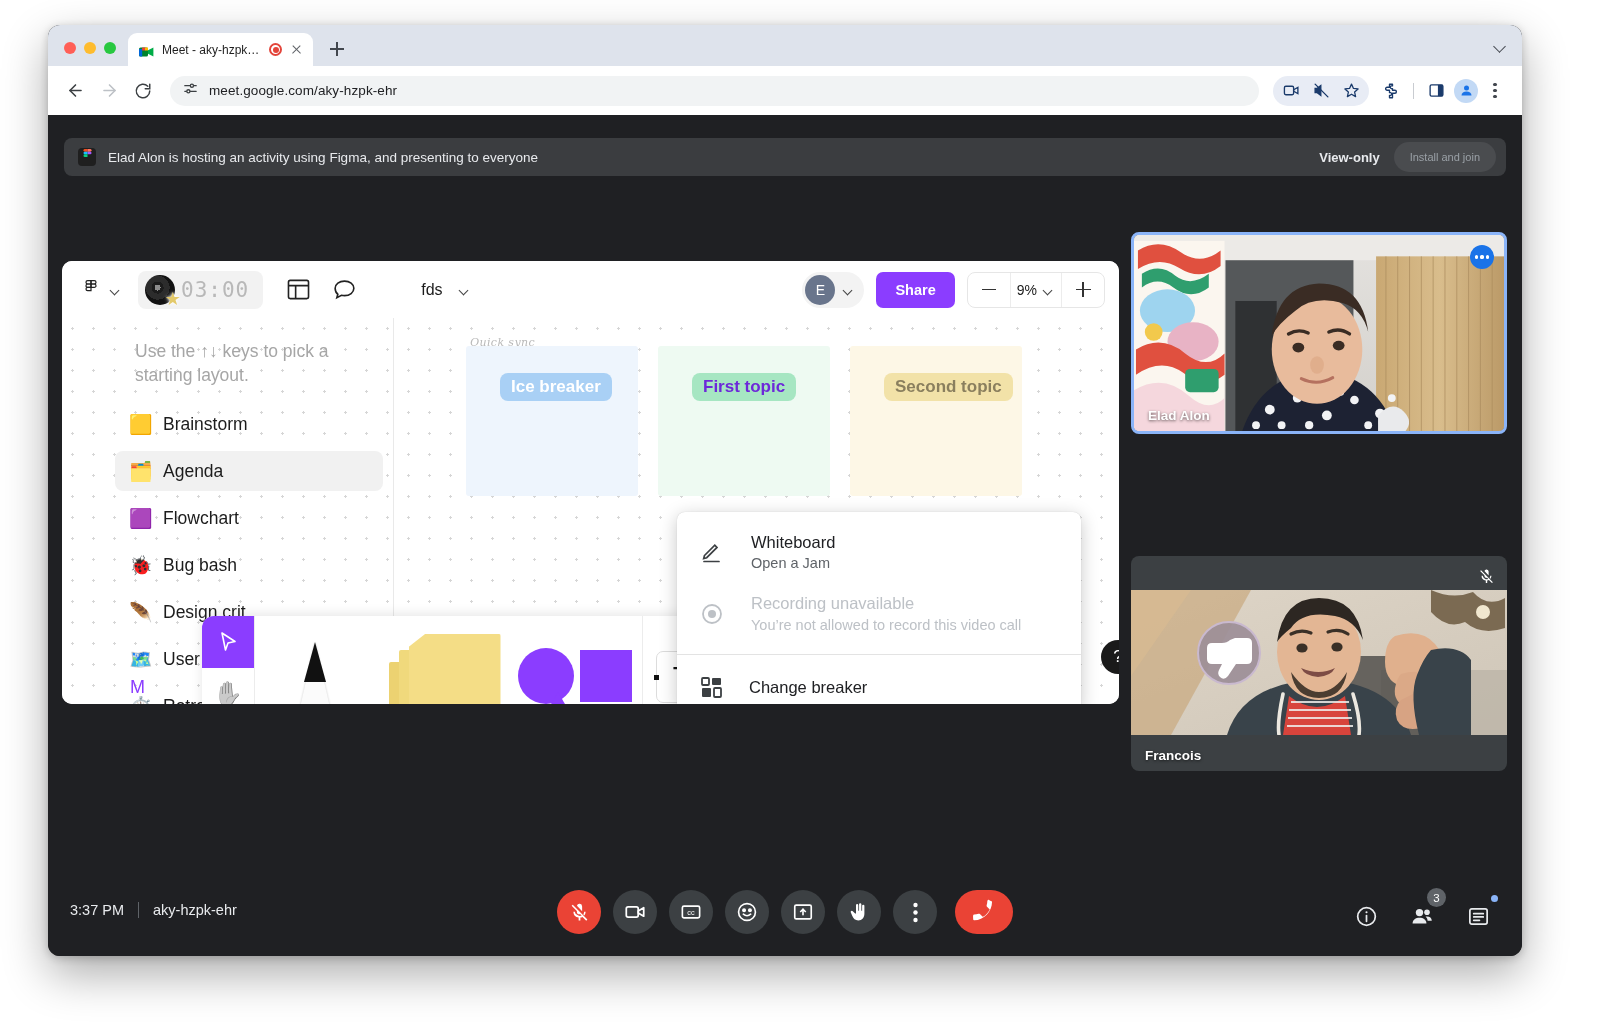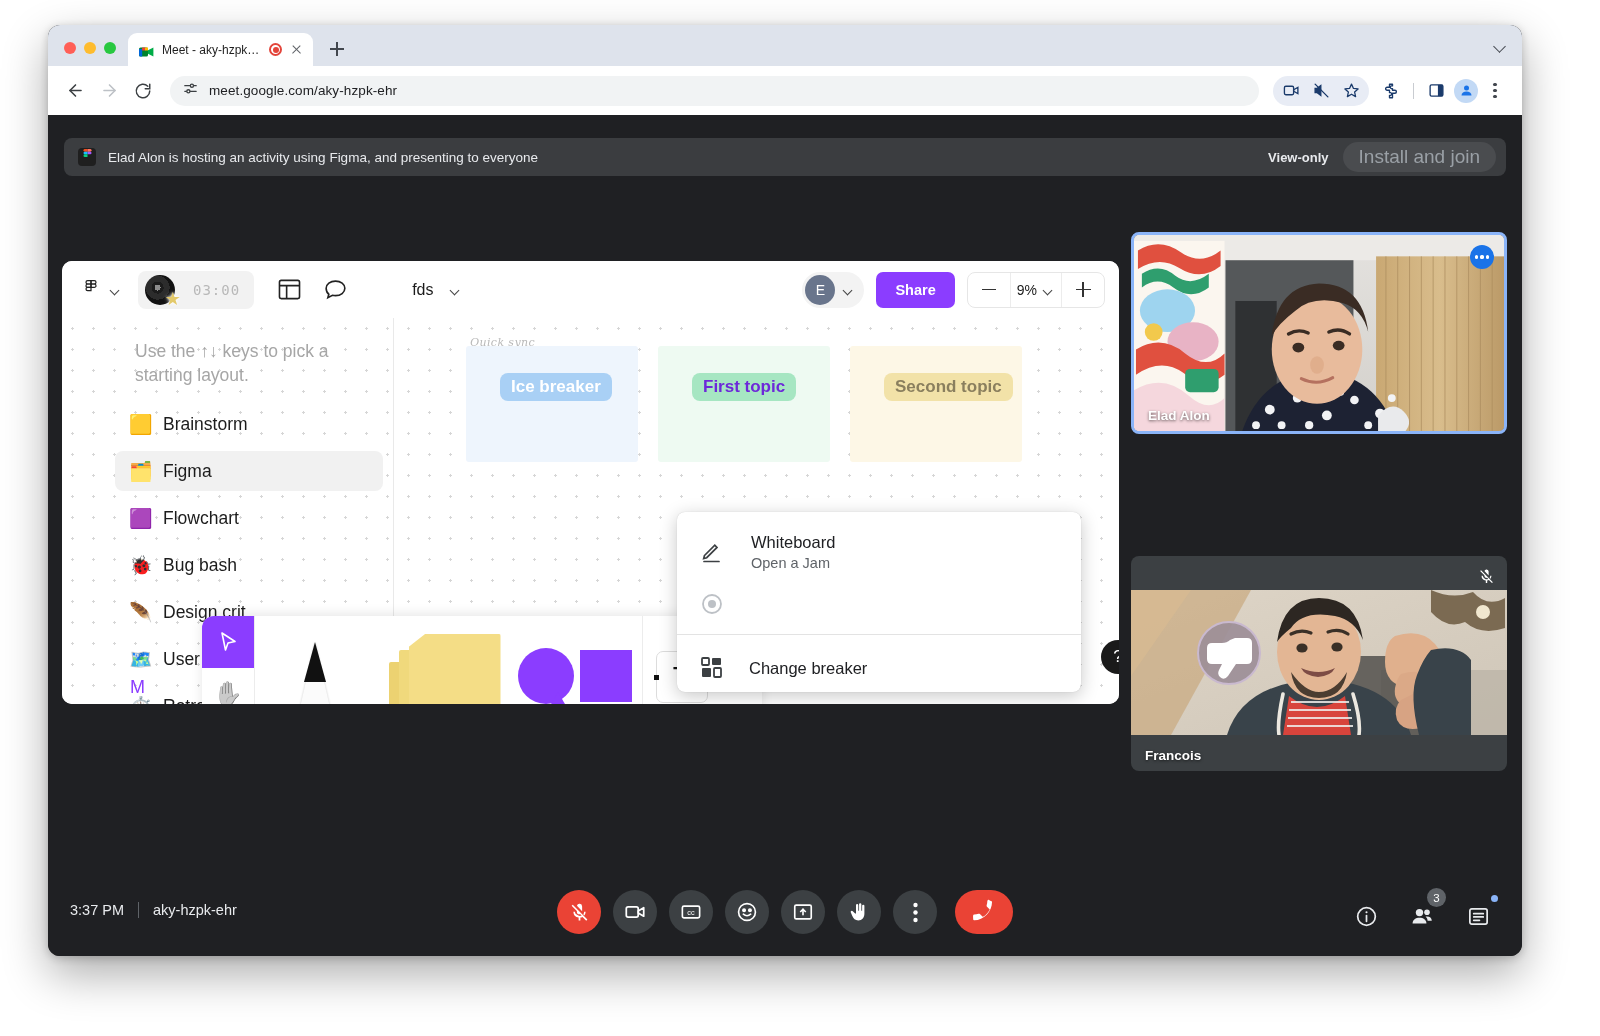--- a/index.html
+++ b/index.html
@@ -113,21 +113,21 @@
     background: #3b3d40; border-radius: 8px;
     display: flex; align-items: center; padding: 0 10px 0 14px;
   }
   .figma-chip { width: 18px; height: 18px; border-radius: 4px; background: #1f1f1f;
     display:flex;align-items:center;justify-content:center; margin-right: 12px; flex:0 0 auto;}
   .banner-text { font-size: 13.5px; color: #e8eaed; }
   .banner-right { margin-left: auto; display: flex; align-items: center; gap: 14px; }
   .view-only { font-size: 13px; color: #e8eaed; font-weight: bold; }
   .install-btn {
     height: 30px; padding: 0 16px; border-radius: 15px;
-    background: #4a4c4f; color: #9aa0a6; font-size: 19px;
+    background: #4a4c4f; color: #9aa0a6; font-size: 11px;
     display: flex; align-items: center;
   }
 
   
   .stage {
     position: absolute; left: 14px; top: 146px;
     width: 1057px; height: 443px;
     background: #fff; border-radius: 10px; overflow: hidden;
   }
   .fig-top {
@@ -150,23 +150,22 @@
     width: 30px; height: 30px; border-radius: 50%;
     background: radial-gradient(circle at 42% 42%, #8d8d8d 0 3px, #1c1c1c 3px 6px, #2c2c2c 6px 12px, #121212 12px 16px);
     position: relative; flex:0 0 auto;
   }
   .disc .star {
     position: absolute; right: -6px; bottom: -3px;
     font-size: 18px; line-height: 1; color: #e3c96a;
     text-shadow: 0 0 2px #fff, 0 0 4px #fff;
   }
   .timer-text {
-    font-size: 14px; color: #b8b8b8; letter-spacing: 1px;
+    font-size: 21px; color: #b8b8b8; letter-spacing: 1px;
     font-family: "DejaVu Sans Mono", monospace;
-    margin-left: 12px;
   }
   .fig-ico { width: 34px; height: 34px; display:flex;align-items:center;justify-content:center; border-radius:6px;}
   .fig-name { font-size: 16px; color: #1c1c1c; margin-left: 56px; }
   .fig-right { margin-left: auto; display: flex; align-items: center; gap: 12px; }
   .av-group { display:flex;align-items:center;gap:6px;background:#f3f3f3;border-radius:18px;padding:3px 9px 3px 3px;}
   .av-circ { width: 30px; height: 30px; border-radius: 50%; background: #69758c; color:#fff;
     display:flex;align-items:center;justify-content:center;font-size:14px; }
   .share-btn {
     height: 36px; padding: 0 19px; background: #8a2be2; background: #8b3dff;
     color: #fff; font-size: 14.5px; font-weight: bold; border-radius: 7px;
@@ -202,21 +201,21 @@
   .layout-item.sel { background: #f1f1f1; }
   .layout-em { font-size: 19px; width: 22px; text-align:center; line-height:1; }
   .layout-label { font-size: 17.5px; color: #1c1c1c; }
 
   .quick-sync {
     position: absolute; left: 408px; top: 6px;
     font-family: "DejaVu Serif", serif; font-style: italic;
     font-size: 11px; color: #b9b9b9; letter-spacing: .4px; margin-top: 12px;
   }
   .frame {
-    position: absolute; top: 28px; height: 116px; border-radius: 3px;
+    position: absolute; top: 28px; height: 150px; border-radius: 3px;
   }
   .frame .chip {
     position: absolute; left: 34px; top: 27px;
     padding: 4px 11px; border-radius: 8px;
     font-size: 17px; font-weight: bold; white-space: nowrap;
   }
   .f1 { left: 404px; width: 172px; background: #eef5fd; }
   .f1 .chip { background: #a9d0f5; color: #fff; }
   .f2 { left: 596px; width: 172px; background: #eefaf2; }
   .f2 .chip { background: #a6e6c2; color: #6d28d9; }
@@ -525,21 +524,21 @@
 
           <div class="hint">Use the ↑↓ keys to pick a starting layout.</div>
 
           <div class="layout-list">
             <div class="layout-item">
               <span class="layout-em">🟨</span>
               <span class="layout-label">Brainstorm</span>
             </div>
             <div class="layout-item sel">
               <span class="layout-em">🗂️</span>
-              <span class="layout-label">Figma</span>
+              <span class="layout-label">Agenda</span>
             </div>
             <div class="layout-item">
               <span class="layout-em">🟪</span>
               <span class="layout-label">Flowchart</span>
             </div>
             <div class="layout-item">
               <span class="layout-em">🐞</span>
               <span class="layout-label">Bug bash</span>
             </div>
             <div class="layout-item">
@@ -622,20 +621,24 @@
               <div class="ctx-sub">Open a Jam</div>
             </span>
           </div>
 
           <div class="ctx-row disabled">
             <span class="ctx-ico">
               <svg width="24" height="24" viewBox="0 0 24 24" fill="none" stroke="#bdc1c6" stroke-width="1.8">
                   <circle cx="12" cy="12" r="9"></circle>
                   <circle cx="12" cy="12" r="4" fill="#bdc1c6" stroke="none"></circle>
                 </svg>
+            </span>
+            <span>
+              <div class="ctx-main">Recording unavailable</div>
+              <div class="ctx-sub">You’re not allowed to record this video call</div>
             </span>
           </div>
 
           <div class="ctx-sep"></div>
 
           <div class="ctx-item">
             <span class="ctx-ico">
               <svg width="22" height="22" viewBox="0 0 22 22" fill="#3c4043">
                   <rect x="1" y="1" width="7" height="7" rx="1" fill="none" stroke="#3c4043" stroke-width="1.8"></rect>
                   <rect x="11" y="1" width="9" height="7" rx="1"></rect>

